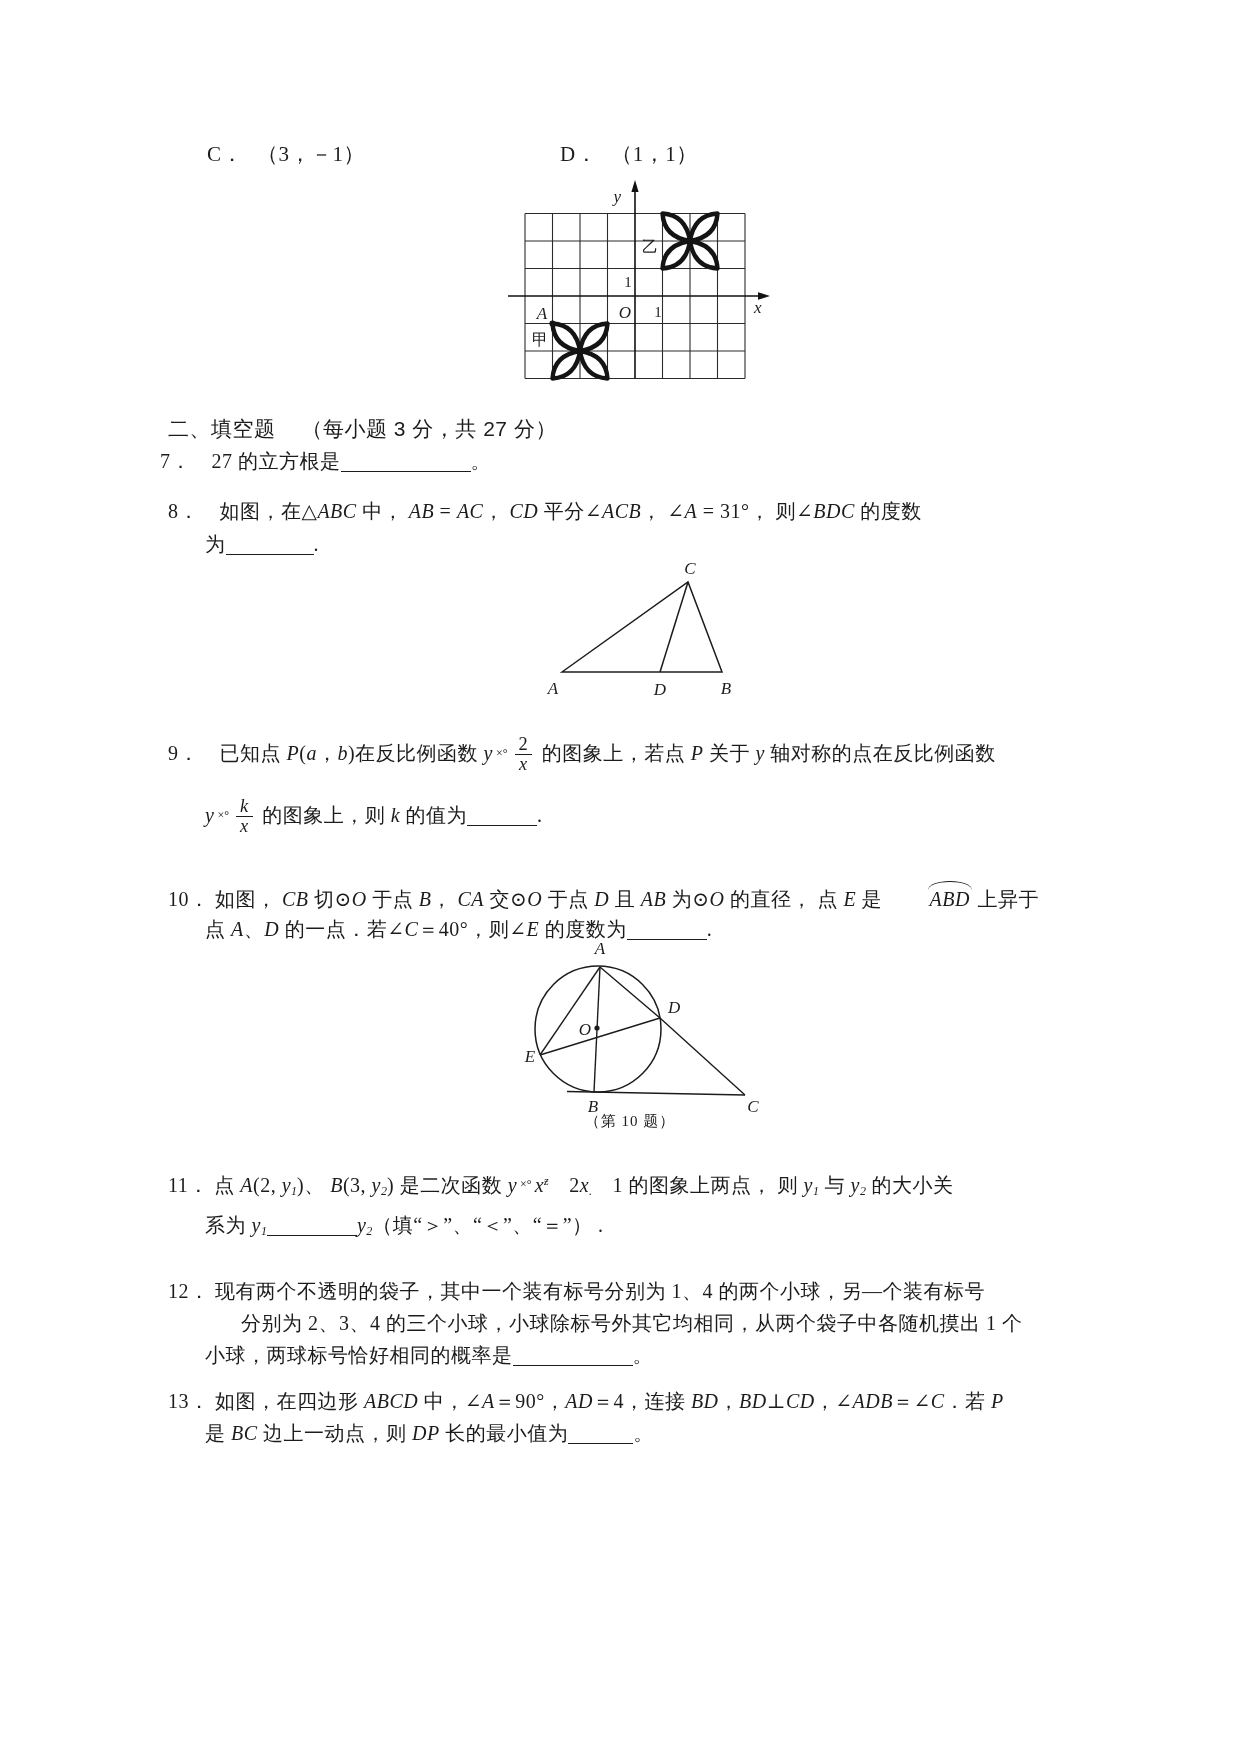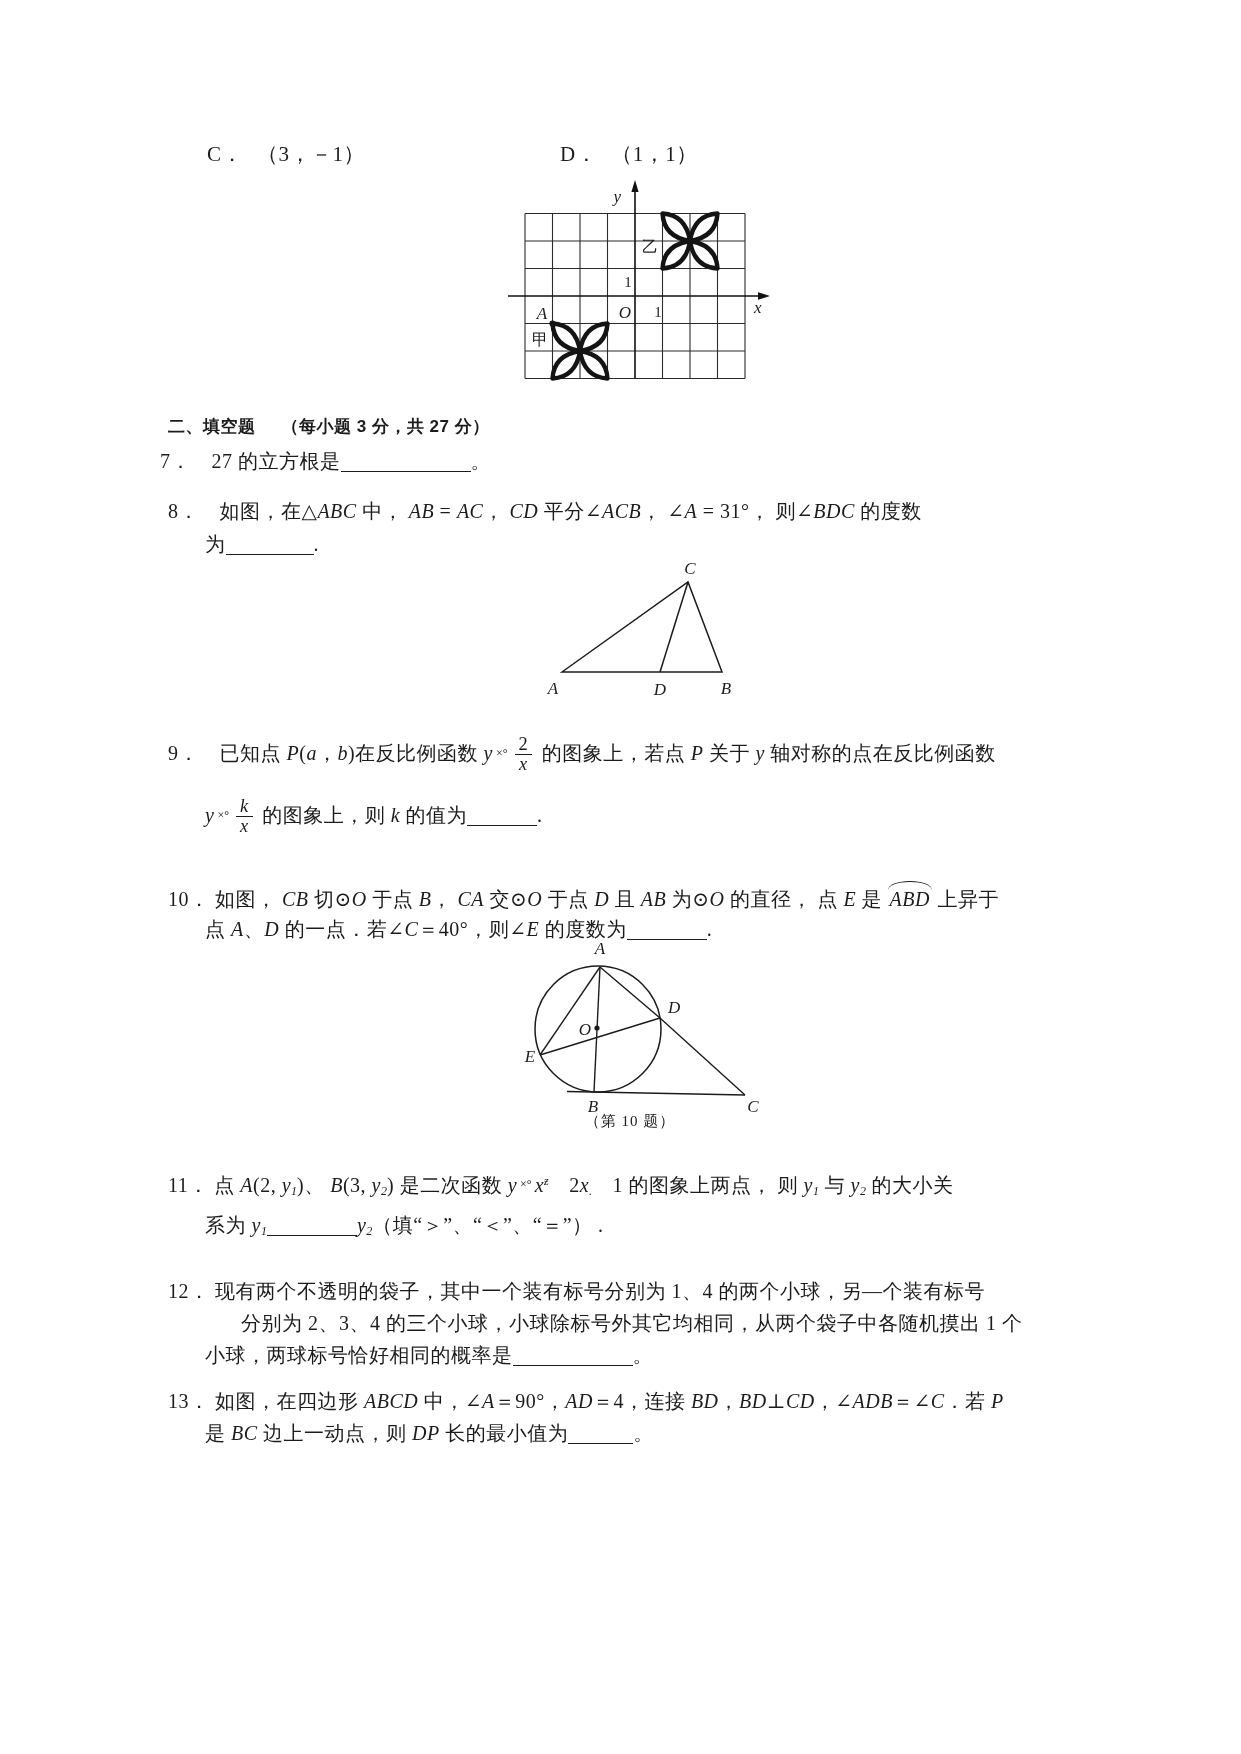--- a/index.html
+++ b/index.html
@@ -1,36 +1,36 @@
 <!DOCTYPE html>
 <html lang="zh"><head>
 <meta charset="utf-8">
 <style>
   html,body{margin:0;padding:0;}
   body{
     width:1241px;height:1754px;position:relative;background:#ffffff;
     font-family:"Liberation Serif","DejaVu Serif",serif;color:#1c1c1c;
   }
   .line{position:absolute;white-space:nowrap;font-size:20px;letter-spacing:.5px;line-height:1.3;}
-  .sec{position:absolute;white-space:nowrap;font-size:17px;font-weight:bold;
+  .sec{position:absolute;white-space:nowrap;font-size:21px;font-weight:normal;
        font-family:"Liberation Sans","DejaVu Sans",sans-serif;letter-spacing:.5px;}
   .sec .note{margin-left:26px;}
   .opt{position:absolute;white-space:nowrap;font-size:21px;letter-spacing:.5px;}
   .opt .val{margin-left:14px;}
   .m{font-style:italic;}
   .sup{font-size:60%;vertical-align:.55em;font-style:italic;letter-spacing:0;}
   .sub{font-size:60%;vertical-align:-.25em;font-style:italic;letter-spacing:0;}
   .eq{font-size:60%;vertical-align:.3em;margin:0 3px;letter-spacing:0;}
   .frac{display:inline-block;text-align:center;vertical-align:-.55em;line-height:1.05;margin:0 4px;font-size:92%;}
   .fnum{display:block;padding:0 4px;}
   .fden{display:block;border-top:1.3px solid #1c1c1c;padding:0 4px;}
   .bl{display:inline-block;border-bottom:1.4px solid #1c1c1c;height:1.05em;vertical-align:-4px;}
   .bl65{width:65px;}.bl70{width:70px;}.bl80{width:80px;}.bl88{width:88px;}
   .bl90{width:90px;}.bl120{width:120px;}.bl130{width:130px;}
-  .arc{position:relative;display:inline-block;padding:3px 2px 0;}
+  .arc{position:relative;display:inline-block;padding:3px 2px 0;margin-left:40px;}
   .arc::before{content:"";position:absolute;left:0;right:0;top:-2px;height:8px;
     border-top:1.6px solid #1c1c1c;border-radius:50% 50% 0 0 / 100% 100% 0 0;}
   .fig{position:absolute;}
   .caption{position:absolute;font-size:15px;letter-spacing:1px;white-space:nowrap;}
   svg .lbl{font-family:"Liberation Serif","DejaVu Serif",serif;font-style:italic;font-size:17px;fill:#1c1c1c;}
   svg .lblr{font-family:"Liberation Serif","DejaVu Serif",serif;font-size:15px;fill:#1c1c1c;}
   svg .cjk{font-family:"Liberation Serif","DejaVu Serif",serif;font-size:16px;fill:#1c1c1c;}
 </style>
 </head>
 <body>

